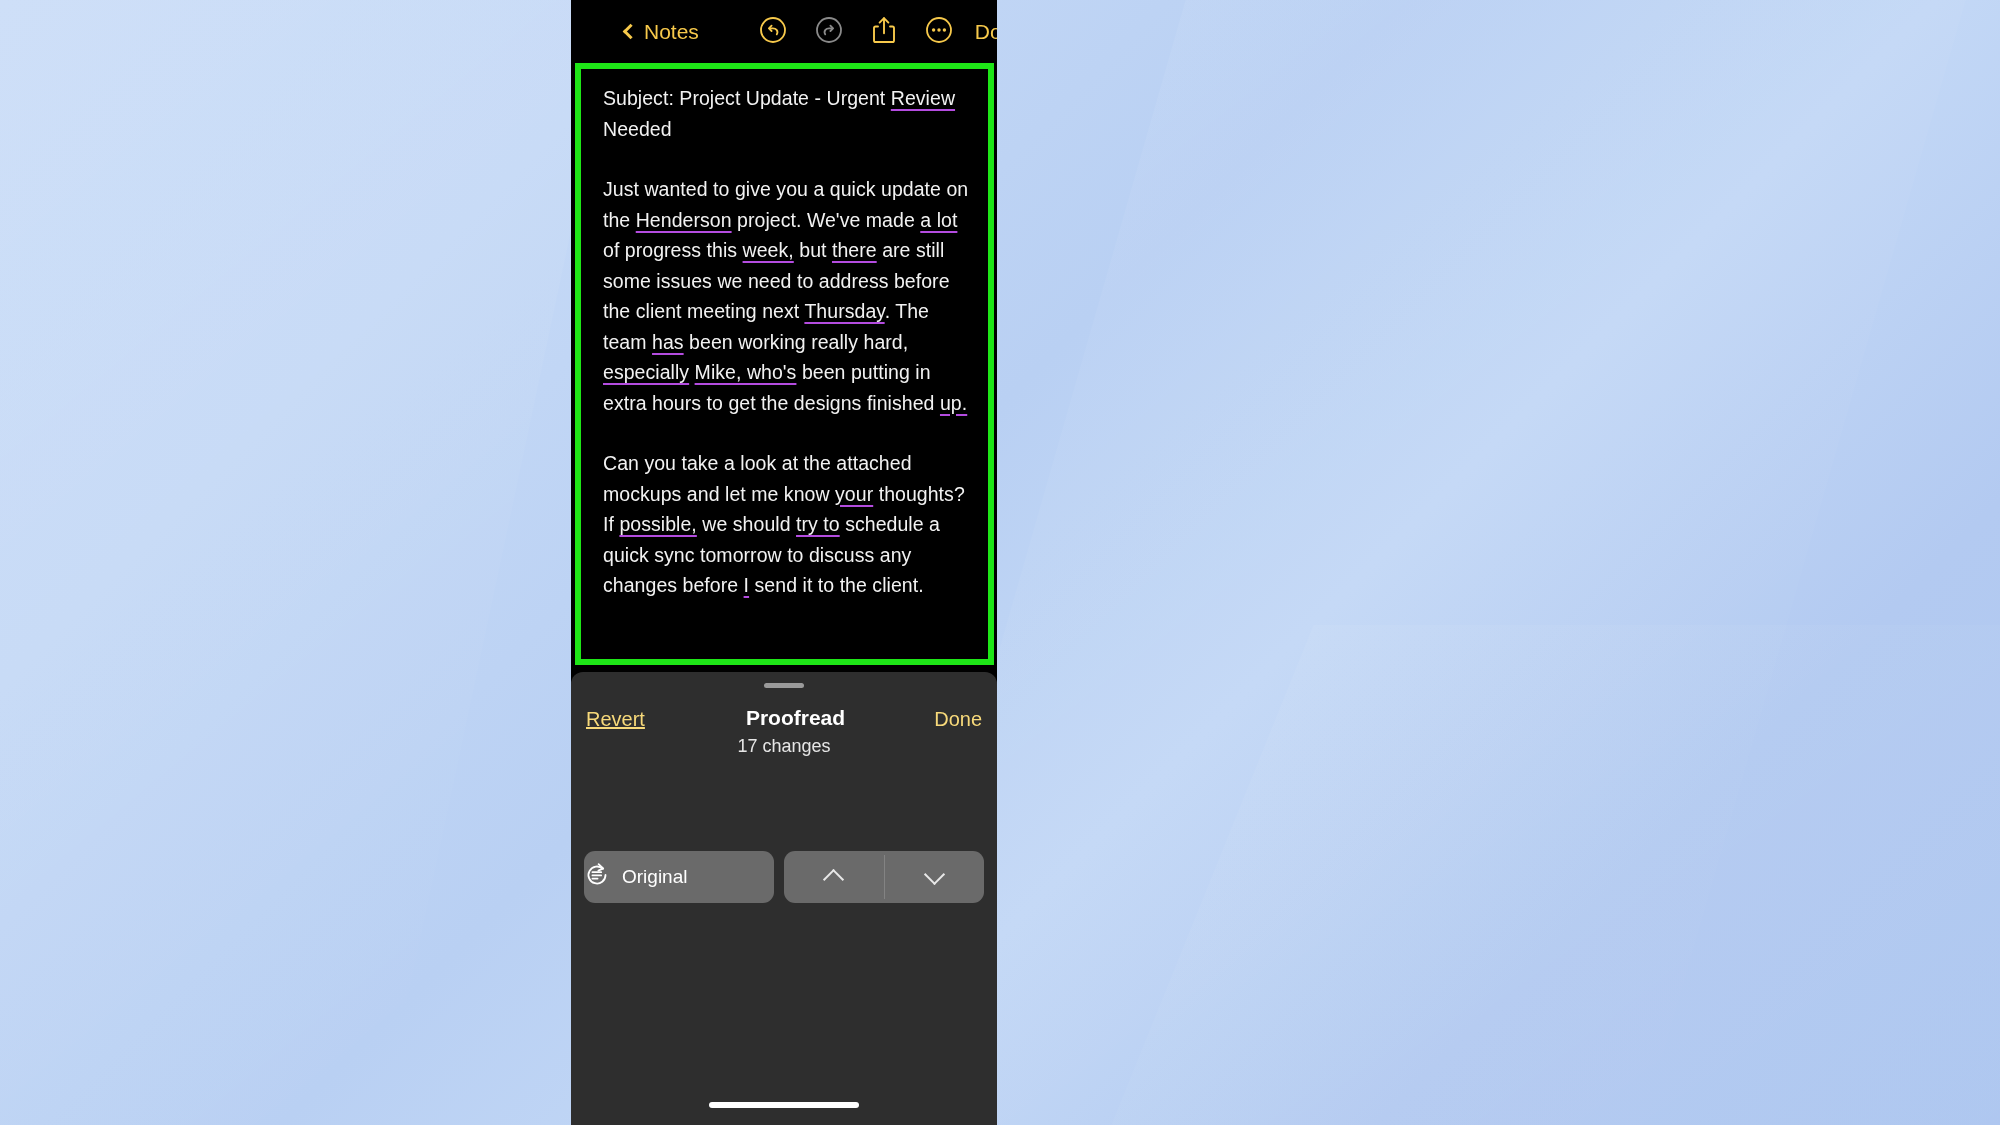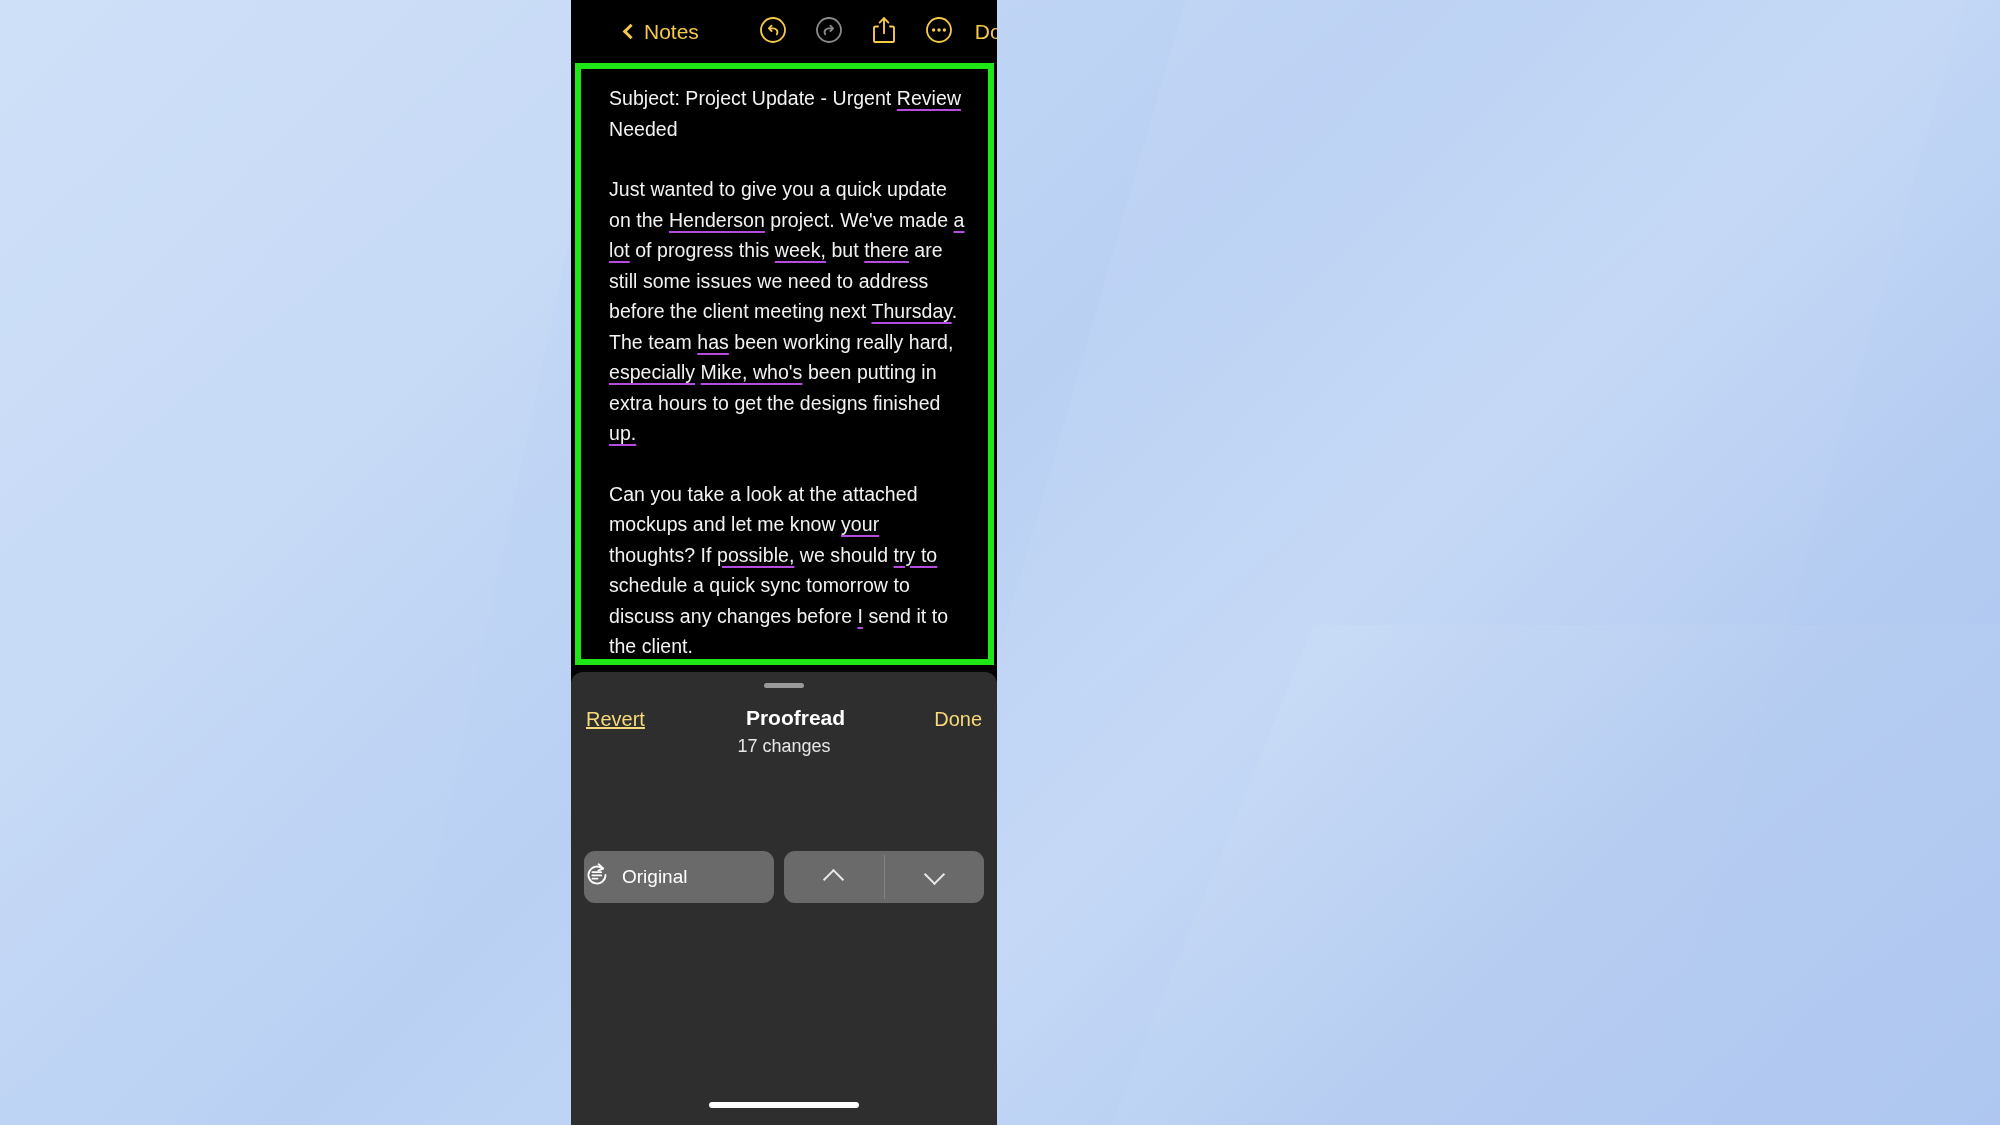--- a/index.html
+++ b/index.html
@@ -58,21 +58,21 @@
 
   
   #note-frame {
     position:absolute; left:4px; top:63px;
     width:419px; height:602px;
     border:6px solid #1ee617;
     background:#000;
   }
   #note-body {
     position:absolute; inset:0;
-    padding:14px 18px 0 28px;
+    padding:14px 18px 0 22px;
     color:#f2f2f2;
     font-size:19.5px;
     line-height:30.5px;
     letter-spacing:0.05px;
     overflow:hidden;
   }
   #note-body p { margin:0 0 30px 0; }
   #note-body p:last-child { margin-bottom:0; }
   .sug {
     text-decoration:underline;

